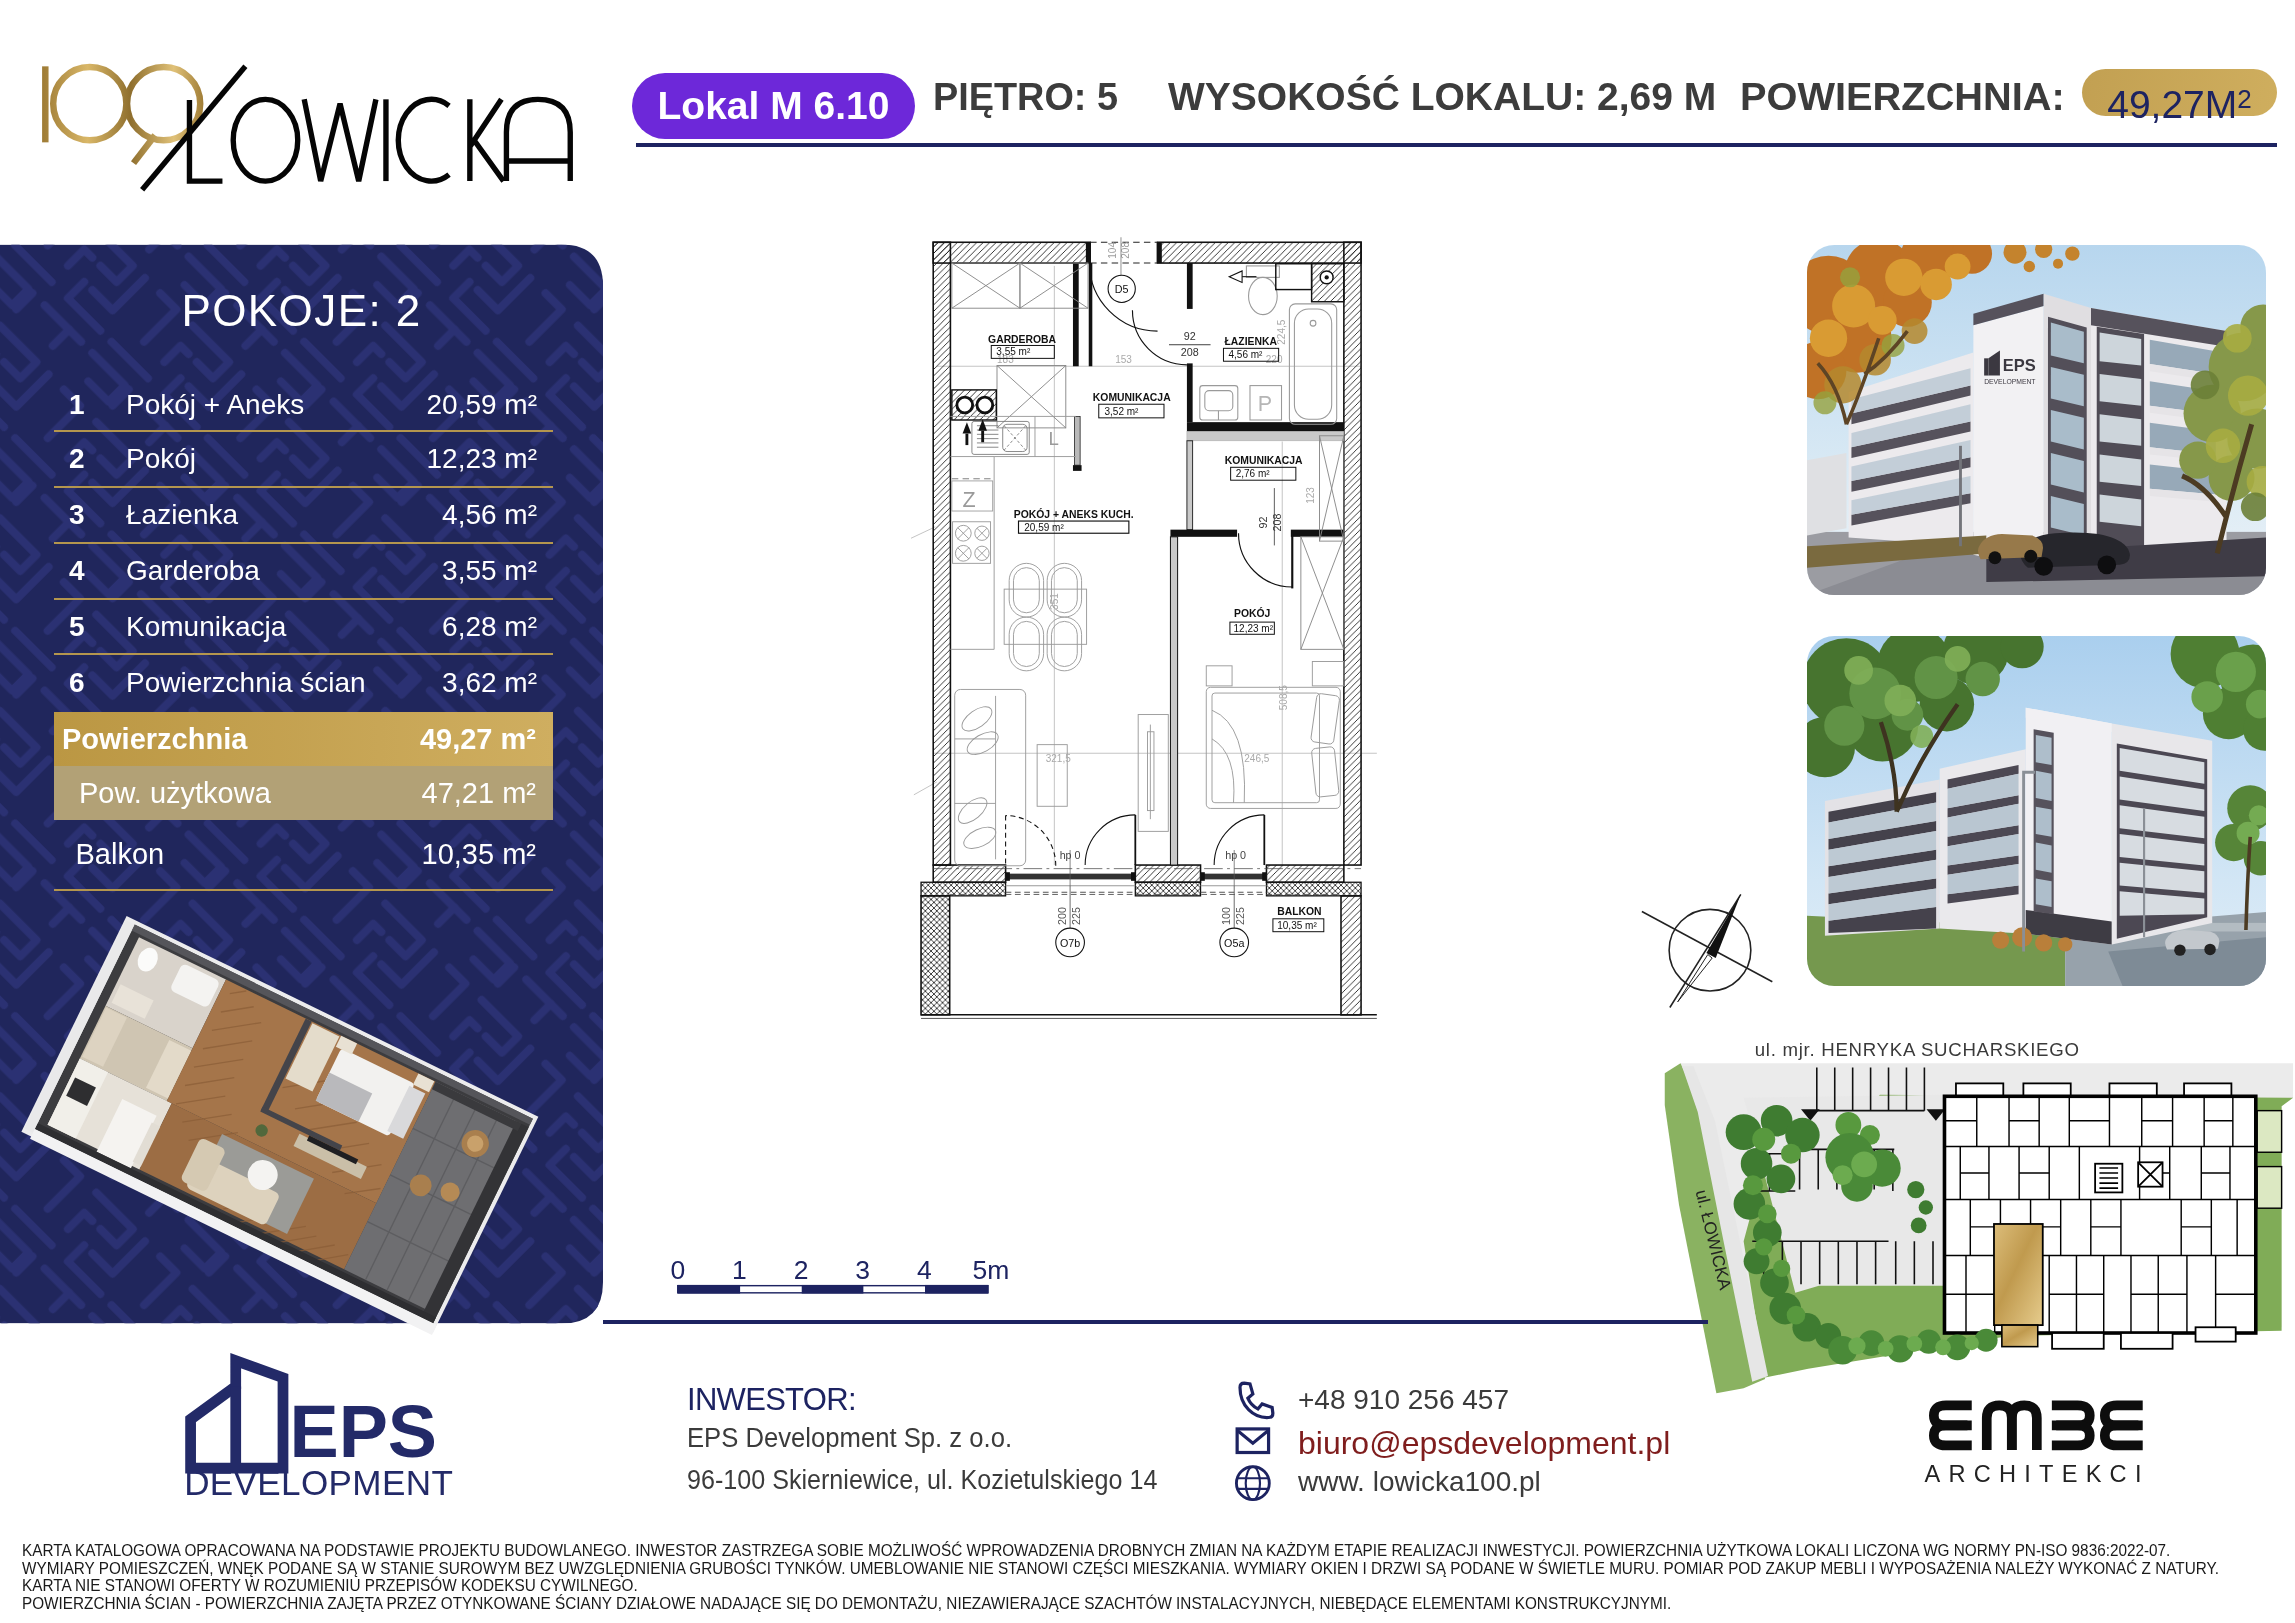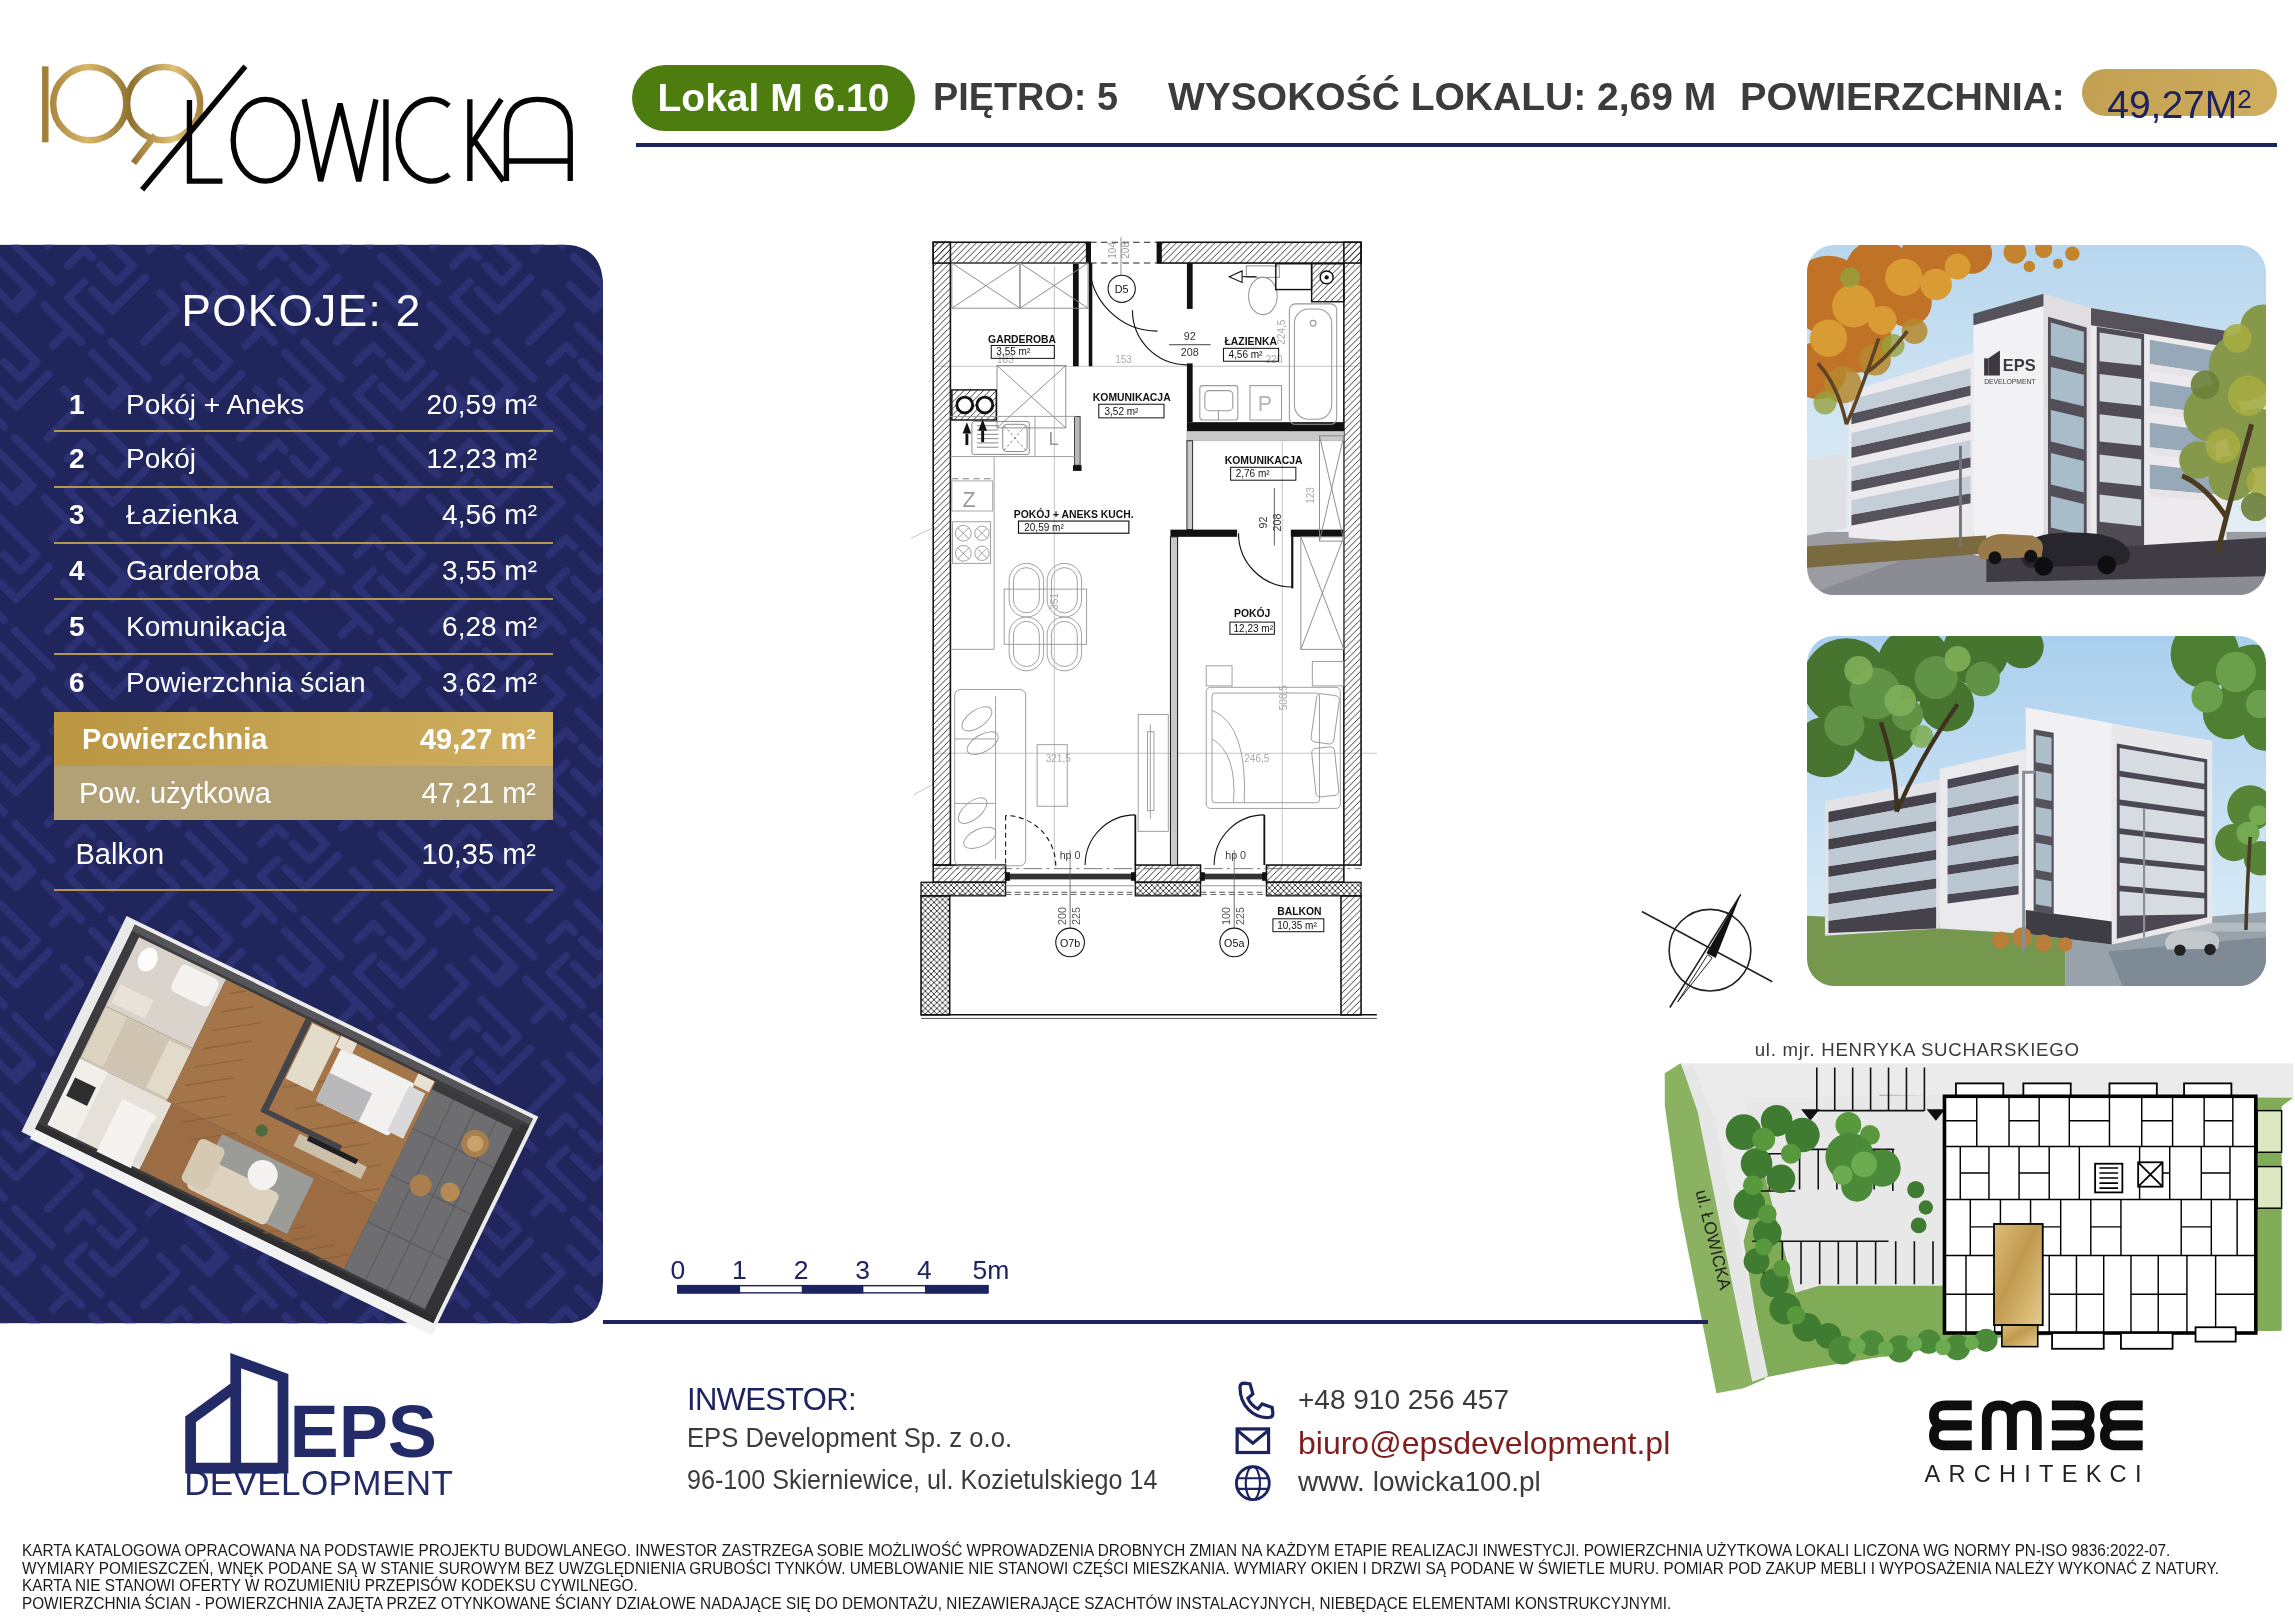--- a/index.html
+++ b/index.html
@@ -31,21 +31,21 @@
     <path d="M 214,57 L 214,170 L 260,170"></path>
     <ellipse cx="320" cy="113" rx="45" ry="57"></ellipse>
     <path d="M 374,56 L 397,170 L 424,62 L 450,170 L 474,56"></path>
     <line x1="488" y1="56" x2="488" y2="170"></line>
     <path d="M 576,65 A 46 57 0 1 0 576,161"></path>
     <path d="M 605,56 L 605,170 M 605,122 L 649,56 M 611,113 L 652,170"></path>
     <path d="M 656,170 L 656,102 Q 656,56 700,56 Q 745,56 745,102 L 745,170 M 656,142 L 745,142"></path>
   </g>
 </svg>
 
-<div class="abs" style="left:632px;top:65px;width:283px;height:66px;border-radius:33px;background:#4d7c0f;color:#fff;font-size:39px;font-weight:bold;text-align:center;line-height:66px;letter-spacing:0px">Lokal M 6.10</div>
+<div class="abs" style="left:632px;top:73px;width:283px;height:66px;border-radius:33px;background:#6d28d9;color:#fff;font-size:39px;font-weight:bold;text-align:center;line-height:66px;letter-spacing:0px">Lokal M 6.10</div>
 
 <div class="abs" style="left:933px;top:75px;font-size:39px;color:#3c3c3c;font-weight:bold;transform:scaleX(0.97);transform-origin:0 0">PIĘTRO:&nbsp;5</div>
 
 <div class="abs" style="left:1168px;top:75px;font-size:39px;color:#3c3c3c;font-weight:bold;transform:scaleX(1.0);transform-origin:0 0">WYSOKOŚĆ LOKALU:&nbsp;2,69&nbsp;M</div>
 
 <div class="abs" style="left:1740px;top:75px;font-size:39px;color:#3c3c3c;font-weight:bold;transform:scaleX(1.02);transform-origin:0 0">POWIERZCHNIA:</div>
 
 <div class="abs" style="left:2082px;top:69px;width:195px;height:47px;border-radius:30px;background:linear-gradient(100deg,#c2a052,#cfae5e);color:#1d2361;font-size:39px;text-align:center;line-height:60px">49,27M<span style="font-size:26px;vertical-align:10px">2</span></div>
 
 <div class="abs" style="left:636px;top:143px;width:1641px;height:4.3px;background:#1d2361"></div>
@@ -94,21 +94,21 @@
   <span style="font-weight:bold">4</span><span style="position:absolute;left:57px">Garderoba</span><span style="position:absolute;right:0">3,55 m²</span></div>
 <div class="abs" style="left:54px;top:598px;width:499px;height:2.2px;background:#b4964e"></div>
 
 <div class="abs" style="left:69px;top:611px;width:468px;color:#fff;font-size:28px">
   <span style="font-weight:bold">5</span><span style="position:absolute;left:57px">Komunikacja</span><span style="position:absolute;right:0">6,28 m²</span></div>
 <div class="abs" style="left:54px;top:653px;width:499px;height:2.2px;background:#b4964e"></div>
 
 <div class="abs" style="left:69px;top:667px;width:468px;color:#fff;font-size:28px">
   <span style="font-weight:bold">6</span><span style="position:absolute;left:57px">Powierzchnia ścian</span><span style="position:absolute;right:0">3,62 m²</span></div>
 
-<div class="abs" style="left:54px;top:712px;width:499px;height:54px;background:linear-gradient(90deg,#bb9743,#cfae60);color:#fff;font-size:29px;font-weight:bold;line-height:54px"><span style="margin-left:28px">Powierzchnia</span><span style="position:absolute;right:17px">49,27 m²</span></div>
+<div class="abs" style="left:54px;top:712px;width:499px;height:54px;background:linear-gradient(90deg,#bb9743,#cfae60);color:#fff;font-size:29px;font-weight:bold;line-height:54px"><span style="margin-left:8px">Powierzchnia</span><span style="position:absolute;right:17px">49,27 m²</span></div>
 
 <div class="abs" style="left:54px;top:766px;width:499px;height:54px;background:#b2a176;color:#fff;font-size:29px;line-height:54px"><span style="margin-left:25px">Pow. użytkowa</span><span style="position:absolute;right:17px">47,21 m²</span></div>
 
 <div class="abs" style="left:54px;top:838px;width:499px;color:#fff;font-size:29px"><span style="margin-left:21.5px">Balkon</span><span style="position:absolute;right:17px">10,35 m²</span></div>
 <div class="abs" style="left:54px;top:889px;width:499px;height:2.2px;background:#b4964e"></div>
 
 <svg class="abs" style="left:14.3px;top:900px" width="567" height="488" viewBox="0 0 790 680">
   <g transform="translate(168,34) rotate(26) scale(0.95)">
 
     <rect x="-16" y="-6" width="672" height="352" fill="#ececed"></rect>

